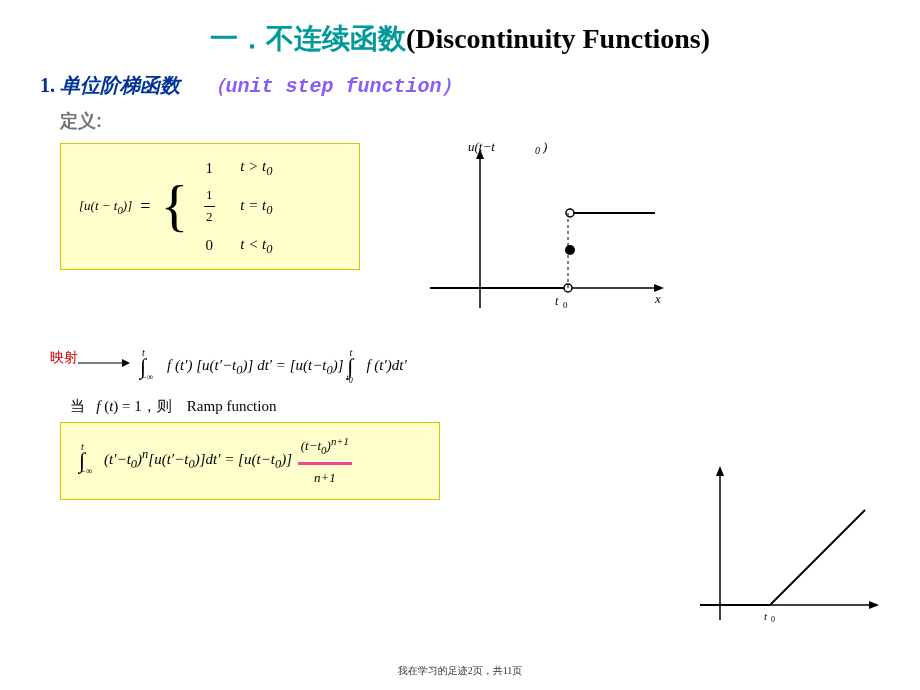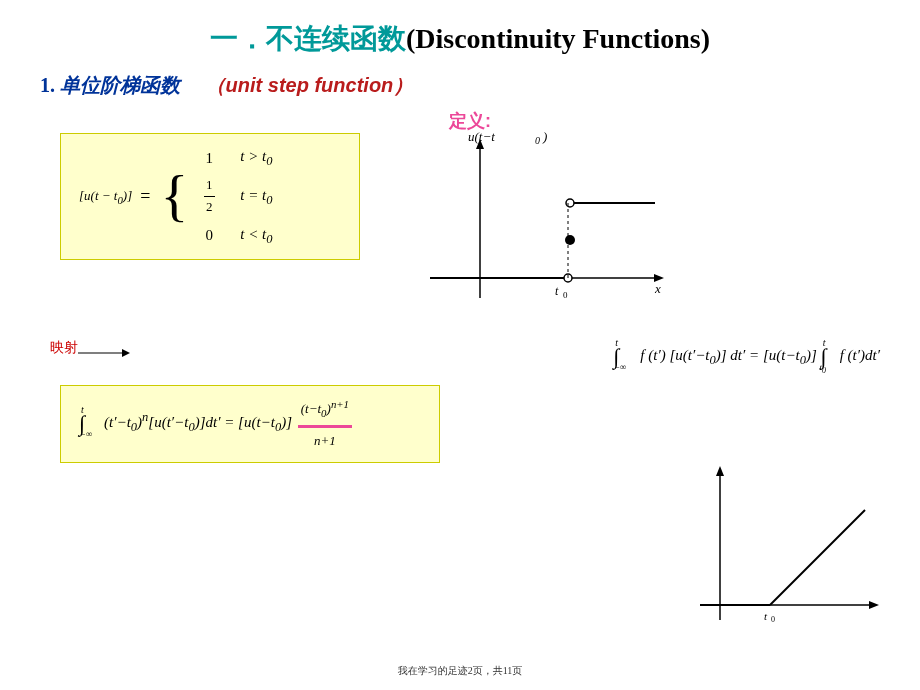--- a/index.html
+++ b/index.html
@@ -42,24 +42,24 @@
     }
 
     .section-title span {
       font-family: 'Times New Roman', serif;
       font-style: italic;
     }
 
     .definition-label {
       font-size: 18px;
       font-weight: bold;
-      color: #ec4899;
+      color: #737373;
       margin-left: 20px;
+      margin-bottom: 10px;
       font-family: 'SimHei', 'STHeiti', sans-serif;
-      text-align: center;
     }
 
     .content-area {
       display: flex;
       flex-direction: row;
       align-items: flex-start;
       margin-bottom: 8px;
     }
 
     .formula-box {
@@ -154,21 +154,21 @@
 
   
   <div class="main-title">
     <span style="color:#009999; font-family:'SimSun','STSong',serif;">一．不连续函数</span><span style="color:#000; font-family:'Times New Roman',serif; font-weight:bold;">(Discontinuity Functions)</span>
   </div>
 
   
   <div class="section-title">
     <span style="font-family:'Times New Roman',serif; font-style:normal; font-weight:bold; color:#003399;">1. </span>
     <span style="font-family:'SimHei','STHeiti',sans-serif; color:#003399;">单位阶梯函数　</span>
-    <span style="font-family:Liberation Sans, sans-serif; font-weight:bold; color:#b91c1c;">（unit step function）</span>
+    <span style="font-family:Liberation Mono, monospace; font-weight:bold; color:#8b5cf6;">（unit step function）</span>
   </div>
 
   
   <div class="definition-label">定义:</div>
 
   
   <div class="content-area">
 
     <div class="formula-box">
       <div class="piecewise">
@@ -233,40 +233,44 @@
         <circle cx="170" cy="117" r="5" fill="#000"></circle>
 
         <line x1="168" y1="80" x2="168" y2="155" stroke="#000" stroke-width="1" stroke-dasharray="3,3"></line>
 
       </svg>
     </div>
 
   </div>
 
   
-  <div style="position:relative; margin-top:2px; margin-left:10px;text-align:right;">
+  <div style="position:relative; margin-top:2px; margin-left:10px;">
     <span style="color:#cc0000; font-size:14px; position:absolute; left:0; top:4px;">映射</span>
 
     <svg width="60" height="20" style="position:absolute; left:28px; top:8px;">
       <line x1="0" y1="10" x2="48" y2="10" stroke="#000" stroke-width="1.2"></line>
       <polygon points="52,10 44,6 44,14" fill="#000"></polygon>
     </svg>
 
     <div style="margin-left:90px; font-size:15px; font-style:italic; font-family:'Times New Roman',serif; line-height:2;">
       
       <span style="font-size:22px; vertical-align:middle;">∫</span><sup style="font-size:10px; position:relative; top:-8px; left:-4px;"><i>t</i></sup><sub style="font-size:9px; position:relative; top:6px; right:8px;">−∞</sub>
       <span style="margin-left:2px;"><i>f</i> (<i>t</i>′)</span>
       <span>[<i>u</i>(<i>t</i>′−<i>t</i><sub>0</sub>)]</span>
       <i>dt</i>′ = [<i>u</i>(<i>t</i>−<i>t</i><sub>0</sub>)]
       <span style="font-size:22px; vertical-align:middle;">∫</span><sup style="font-size:10px; position:relative; top:-8px; left:-4px;"><i>t</i></sup><sub style="font-size:9px; position:relative; top:6px; right:10px;"><i>t</i><sub style="font-size:8px;">0</sub></sub>
       <i>f</i> (<i>t</i>′)<i>dt</i>′
     </div>
   </div>
 
   
+  <div style="margin-top:8px; margin-left:30px; font-size:15px; font-family:'Times New Roman',serif;">
+    <span style="font-family:'SimHei','STHeiti',sans-serif;">当</span>
+    &nbsp;&nbsp;<i>f</i> (<i>t</i>) = 1，<span style="font-family:'SimHei','STHeiti',sans-serif;">则</span>&nbsp;&nbsp;&nbsp; Ramp function
+  </div>
 
   
 
   
   <div class="formula-box2" style="margin-top:6px;">
     <div style="font-size:15px; font-style:italic; font-family:'Times New Roman',serif; line-height:2;">
       <span style="font-size:22px; vertical-align:middle;">∫</span><sup style="font-size:10px; position:relative; top:-8px; left:-4px;"><i>t</i></sup><sub style="font-size:9px; position:relative; top:6px; right:8px;">−∞</sub>
       (<i>t</i>′−<i>t</i><sub>0</sub>)<sup><i>n</i></sup>[<i>u</i>(<i>t</i>′−<i>t</i><sub>0</sub>)]<i>dt</i>′ = [<i>u</i>(<i>t</i>−<i>t</i><sub>0</sub>)]
       <span style="display:inline-flex; flex-direction:column; align-items:center; vertical-align:middle; margin:0 2px;">
         <span style="border-bottom:3px solid #ec4899; padding:0 3px; font-size:13px;">(<i>t</i>−<i>t</i><sub>0</sub>)<sup><i>n</i>+1</sup></span>

